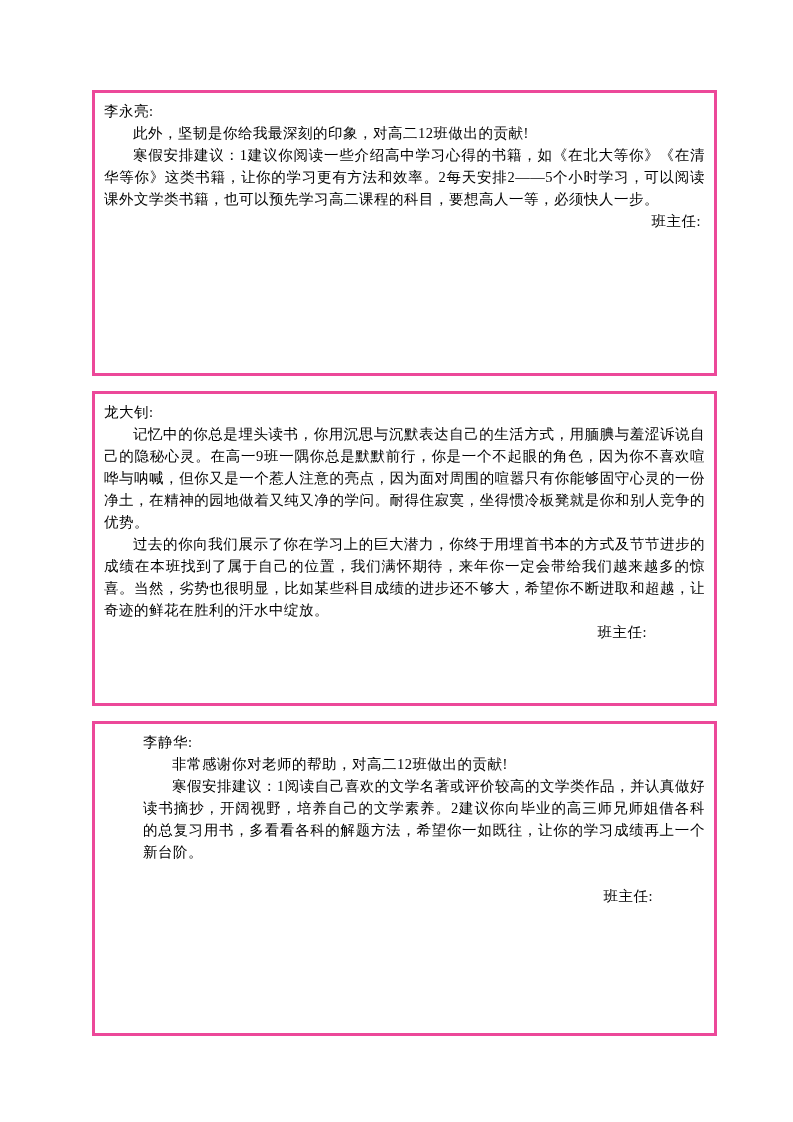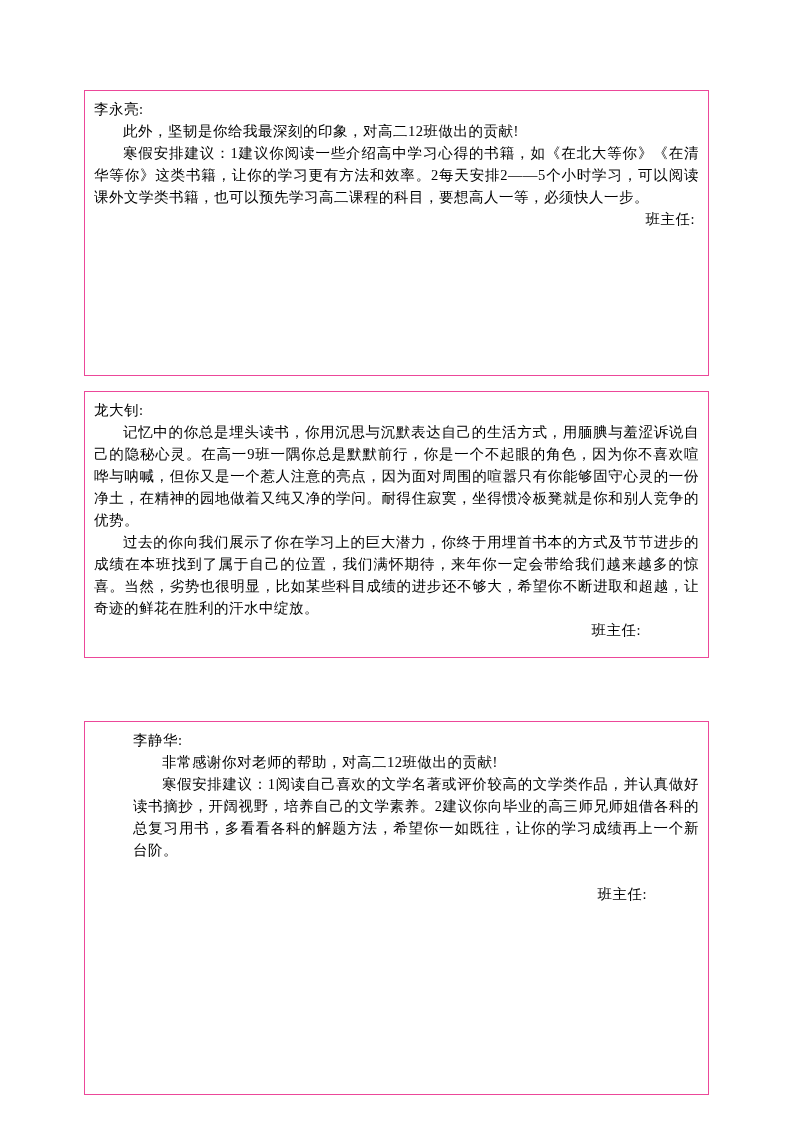--- a/index.html
+++ b/index.html
@@ -12,31 +12,31 @@
     overflow: hidden;
   }
   .page {
     position: relative;
     width: 793px;
     height: 1122px;
     background: #ffffff;
   }
   .card {
     position: absolute;
-    left: 84px;
+    left: 92px;
     width: 625px;
-    border: 1px solid #ec4899;
+    border: 3px solid #ec4899;
     padding: 7px 9px 6px 9px;
     font-size: 14.5px;
     line-height: 22px;
     letter-spacing: 0.5px;
   }
   .card-1 { top: 90px;  height: 286px; }
-  .card-2 { top: 391px; height: 267px; }
-  .card-3 { top: 721px; height: 374px; padding-left: 48px; }
+  .card-2 { top: 391px; height: 315px; }
+  .card-3 { top: 721px; height: 315px; padding-left: 48px; }
   .student-name { text-indent: 0; }
   .para {
     text-indent: 2em;
     text-align: justify;
   }
   .signature { text-align: right; }
   .sig-1 { padding-right: 4px; }
   .sig-2 { padding-right: 58px; }
   .sig-3 { padding-right: 52px; margin-top: 22px; }
 </style>

